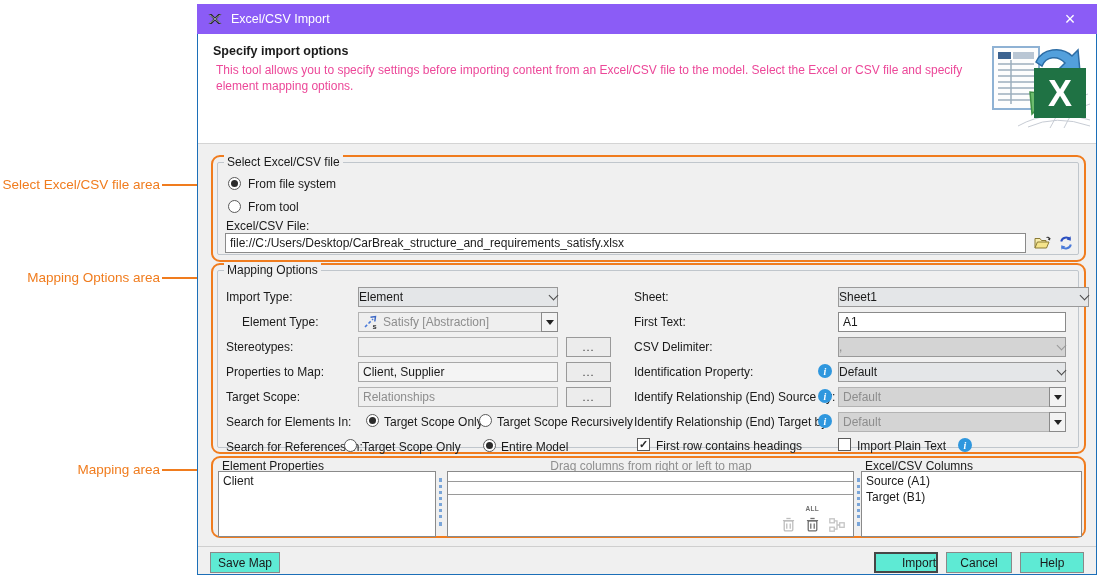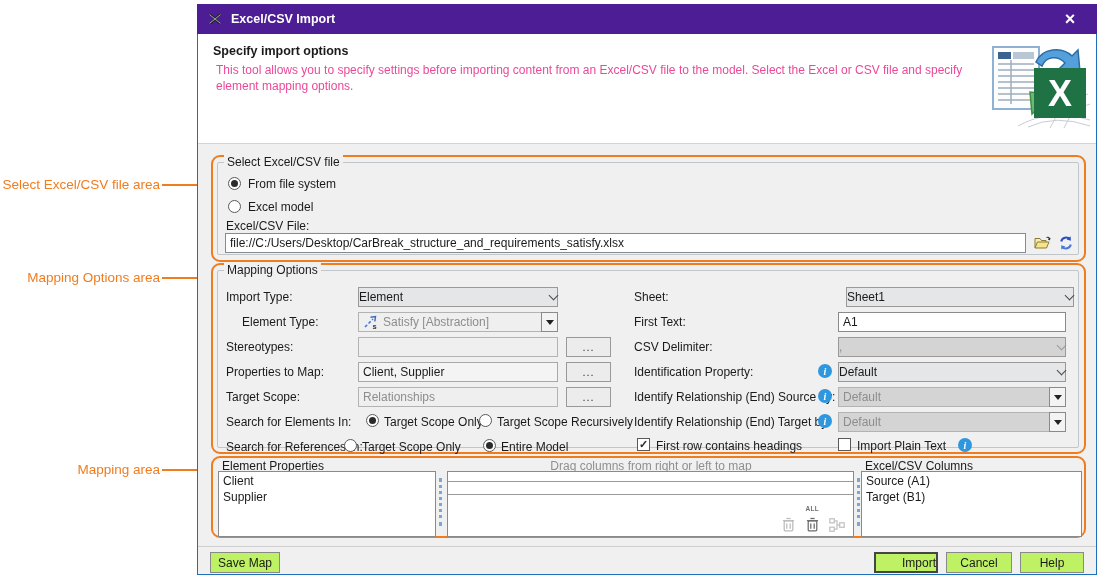--- a/index.html
+++ b/index.html
@@ -3,22 +3,22 @@
 <meta charset="utf-8">
 <style>
   * { margin:0; padding:0; box-sizing:border-box; }
   html,body { width:1100px; height:580px; overflow:hidden; background:#fff;
     font-family:"Liberation Sans",sans-serif; font-size:12px; color:#1a1a1a; }
   .abs { position:absolute; }
 
   
   .dialog { left:197px; top:4px; width:900px; height:571px; background:#f0f0f0;
     border:1px solid #1c6fb8; }
-  .titlebar { left:197px; top:4px; width:900px; height:30px; background:#4c1d95;
-    display:flex; align-items:center; padding:0 10px; color:#fff;font-weight:bold; }
+  .titlebar { left:197px; top:4px; width:900px; height:30px; background:#8b5cf6;
+    display:flex; align-items:center; padding:0 10px; color:#fff; }
   .titlebar .ttl { margin-left:8px; font-size:12.5px; }
   .closebtn { position:absolute; right:12px; top:0; height:30px; width:30px;
     display:flex; align-items:center; justify-content:center; color:#fff; font-size:18px; cursor:pointer; }
   .headerpane { left:198px; top:34px; width:898px; height:110px; background:#fff;
     border-bottom:1px solid #d4d4d4; }
   .htitle { font-weight:bold; font-size:12.5px; }
   .hdesc { color:#ec4899; line-height:16px; }
 
   
   .tf { background:#fff; border:1px solid #8a8a8a; display:flex; align-items:center;
@@ -36,21 +36,21 @@
     border-top:5px solid #222; }
   .dots { background:#ececec; border:1px solid #999; height:20px; display:flex;
     align-items:center; justify-content:center; font-size:11px; color:#333; letter-spacing:1px; }
   .radio { width:13px; height:13px; border:1px solid #5a5a5a; border-radius:50%; background:#fff;
     display:inline-flex; align-items:center; justify-content:center; }
   .radio.checked::after { content:""; width:7px; height:7px; border-radius:50%; background:#2b2b2b; }
   .cb { width:13px; height:13px; border:1px solid #5a5a5a; background:#fff; display:inline-flex;
     align-items:center; justify-content:center; font-size:11px; font-weight:bold; color:#2b2b2b; line-height:1; }
   .info { width:14px; height:14px; border-radius:50%; background:#2f97de; color:#fff;
     font:italic bold 10px "Liberation Serif",serif; display:inline-flex; align-items:center; justify-content:center; }
-  .btn { background:#bef264; border:1px solid #898989; height:21px; display:flex;
+  .btn { background:#5eead4; border:1px solid #898989; height:21px; display:flex;
     align-items:center; justify-content:center; font-size:12px; }
   .btn.primary { border:2px solid #464646;padding-left:26px; }
   .listbox { background:#fff; border:1px solid #8a8a8a; padding:1px 4px; line-height:16px; }
   .lbl { white-space:nowrap; }
   .legend { background:#f0f0f0; padding:0 3px; }
   .groupbox { border:1px solid #c0c6cc; border-radius:2px; }
   .splitter { width:4px; border-left:3px dotted #7aa5d8; }
 
   
   .annot { color:#f07c1e; font-size:13.5px; }
@@ -114,21 +114,21 @@
 
 <div class="abs annot-box" style="left:211px;top:155px;width:875px;height:107px;"></div>
 <div class="abs annot-box" style="left:211px;top:263px;width:875px;height:191px;"></div>
 <div class="abs annot-box" style="left:211px;top:456px;width:875px;height:82px;"></div>
 
 <div class="abs groupbox" style="left:217px;top:162px;width:862px;height:93px;"></div>
 <div class="abs legend" style="left:224px;top:155px;">Select Excel/CSV file</div>
 <span class="abs radio checked" style="left:228px;top:177px;"></span>
 <div class="abs lbl" style="left:248px;top:177px;">From file system</div>
 <span class="abs radio" style="left:228px;top:200px;"></span>
-<div class="abs lbl" style="left:248px;top:200px;">Excel model</div>
+<div class="abs lbl" style="left:248px;top:200px;">From tool</div>
 <div class="abs lbl" style="left:226px;top:219px;">Excel/CSV File:</div>
 <div class="abs tf" style="left:225px;top:233px;width:801px;">file://C:/Users/Desktop/CarBreak_structure_and_requirements_satisfy.xlsx</div>
 <span class="abs" style="left:1034px;top:235px;">
   <svg width="17" height="16" viewBox="0 0 17 16">
     <path d="M1 13 L1 3.5 L6 3.5 L7.5 5.5 L12 5.5 L12 7" fill="#f7ecab" stroke="#8a7a35" stroke-width="1"></path>
     <path d="M1 13 L3.4 7 L15 7 L12.5 13 Z" fill="#f5e48c" stroke="#8a7a35" stroke-width="1"></path>
     <path d="M12.5 2.5 q3 -1 3 2.2 l-1.4 -0.6 m1.4 0.6 l0.6 -1.8" fill="none" stroke="#333" stroke-width="1.1"></path>
   </svg>
 </span>
 <span class="abs" style="left:1058px;top:235px;">
@@ -184,21 +184,21 @@
 <span class="abs radio" style="left:479px;top:414px;"></span>
 <div class="abs lbl" style="left:497px;top:415px;">Target Scope Recursively</div>
 
 <div class="abs lbl" style="left:226px;top:440px;">Search for References In:</div>
 <span class="abs radio" style="left:344px;top:439px;"></span>
 <div class="abs lbl" style="left:362px;top:440px;">Target Scope Only</div>
 <span class="abs radio checked" style="left:483px;top:439px;"></span>
 <div class="abs lbl" style="left:501px;top:440px;">Entire Model</div>
 
 <div class="abs lbl" style="left:634px;top:290px;">Sheet:</div>
-<div class="abs combo" style="left:838px;top:287px;width:228px;margin-left:8px;">
+<div class="abs combo" style="left:838px;top:287px;width:251px;">
   <span>Sheet1</span>
   <span class="chev"></span>
 </div>
 
 <div class="abs lbl" style="left:634px;top:315px;">First Text:</div>
 <div class="abs tf" style="left:838px;top:312px;width:228px;">A1</div>
 
 <div class="abs lbl" style="left:634px;top:340px;">CSV Delimiter:</div>
 <div class="abs combo disabled" style="left:838px;top:337px;width:228px;">
   <span>,</span>
@@ -232,21 +232,20 @@
 
 <span class="abs cb" style="left:637px;top:438px;">✓</span>
 <div class="abs lbl" style="left:656px;top:439px;">First row contains headings</div>
 <span class="abs cb" style="left:838px;top:438px;"></span>
 <div class="abs lbl" style="left:857px;top:439px;">Import Plain Text</div>
 <span class="abs info" style="left:958px;top:438px;">i</span>
 
 <div class="abs lbl" style="left:222px;top:459px;">Element Properties</div>
 <div class="abs listbox" style="left:218px;top:471px;width:218px;height:66px;">
   <div>Client</div>
-  <div>Supplier</div>
 </div>
 
 <div class="abs splitter" style="left:439px;top:478px;height:48px;"></div>
 
 <div class="abs lbl" style="left:448px;top:459px;width:406px;text-align:center;color:#8f8f8f;">Drag columns from right or left to map</div>
 <div class="abs listbox" style="left:447px;top:471px;width:407px;height:66px;padding:0;">
   <div style="position:relative;height:9px;"></div>
   <div class="dragarea-line" style="top:9px;"></div>
   <div style="position:relative;height:13px;"></div>
   <div class="dragarea-line" style="top:22px;"></div>

